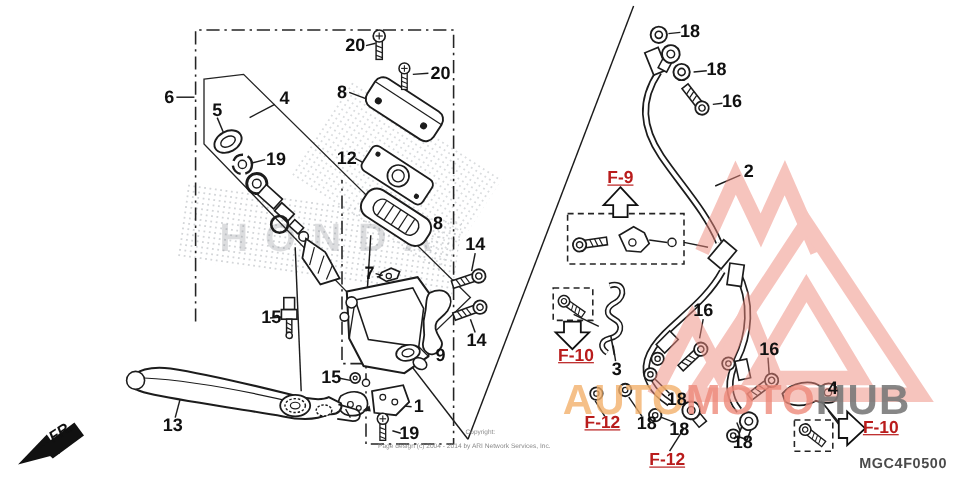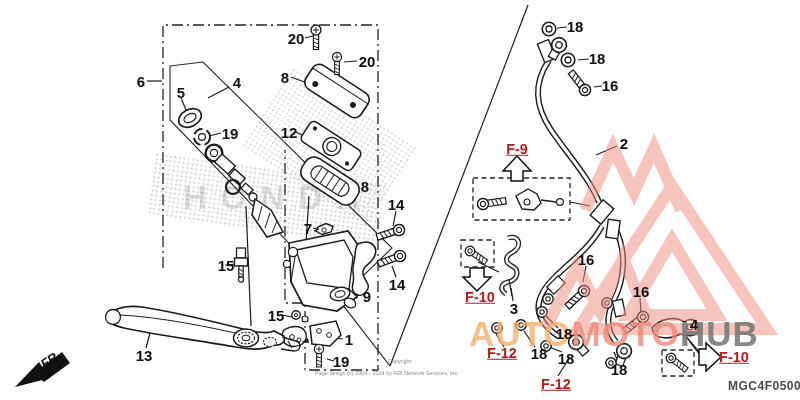--- a/index.html
+++ b/index.html
@@ -12,21 +12,21 @@
   .honda{position:absolute;left:183px;top:179px;font-size:33px;font-weight:700;
          letter-spacing:14px;color:rgba(125,130,138,0.27);}
   
   .pl{position:absolute;transform:translate(-50%,-50%);font-size:15px;font-weight:700;
       color:#101010;white-space:nowrap;line-height:1;}
   .ref{position:absolute;transform:translate(-50%,-50%);font-size:14.5px;font-weight:800;
       color:#b91c1c;white-space:nowrap;line-height:1;text-decoration:underline;}
   .fr{position:absolute;left:40px;top:352px;font-size:13px;font-weight:800;font-style:italic;
       color:#101010;transform:rotate(-33deg);}
   .code{position:absolute;left:716px;top:379px;font-size:12px;font-weight:600;color:#4a4a4a;
-        letter-spacing:.5px;margin-left:12px;}
+        letter-spacing:.5px;}
   .copy1{position:absolute;left:388px;top:358px;font-size:6px;color:#8a8a8a;transform:scale(.9);transform-origin:left top;}
   .copy2{position:absolute;left:315px;top:370px;font-size:6px;color:#8a8a8a;white-space:nowrap;transform:scale(.92);transform-origin:left top;}
   .wm-words{position:absolute;left:469px;top:316px;font-size:35px;font-weight:800;
             letter-spacing:1px;white-space:nowrap;line-height:1;}
   .wm-auto{color:rgba(243,176,108,0.8);}
   .wm-moto{color:rgba(238,138,122,0.8);}
   .wm-hub{color:rgba(118,118,118,0.88);}
 </style>
 </head>
 <body>

